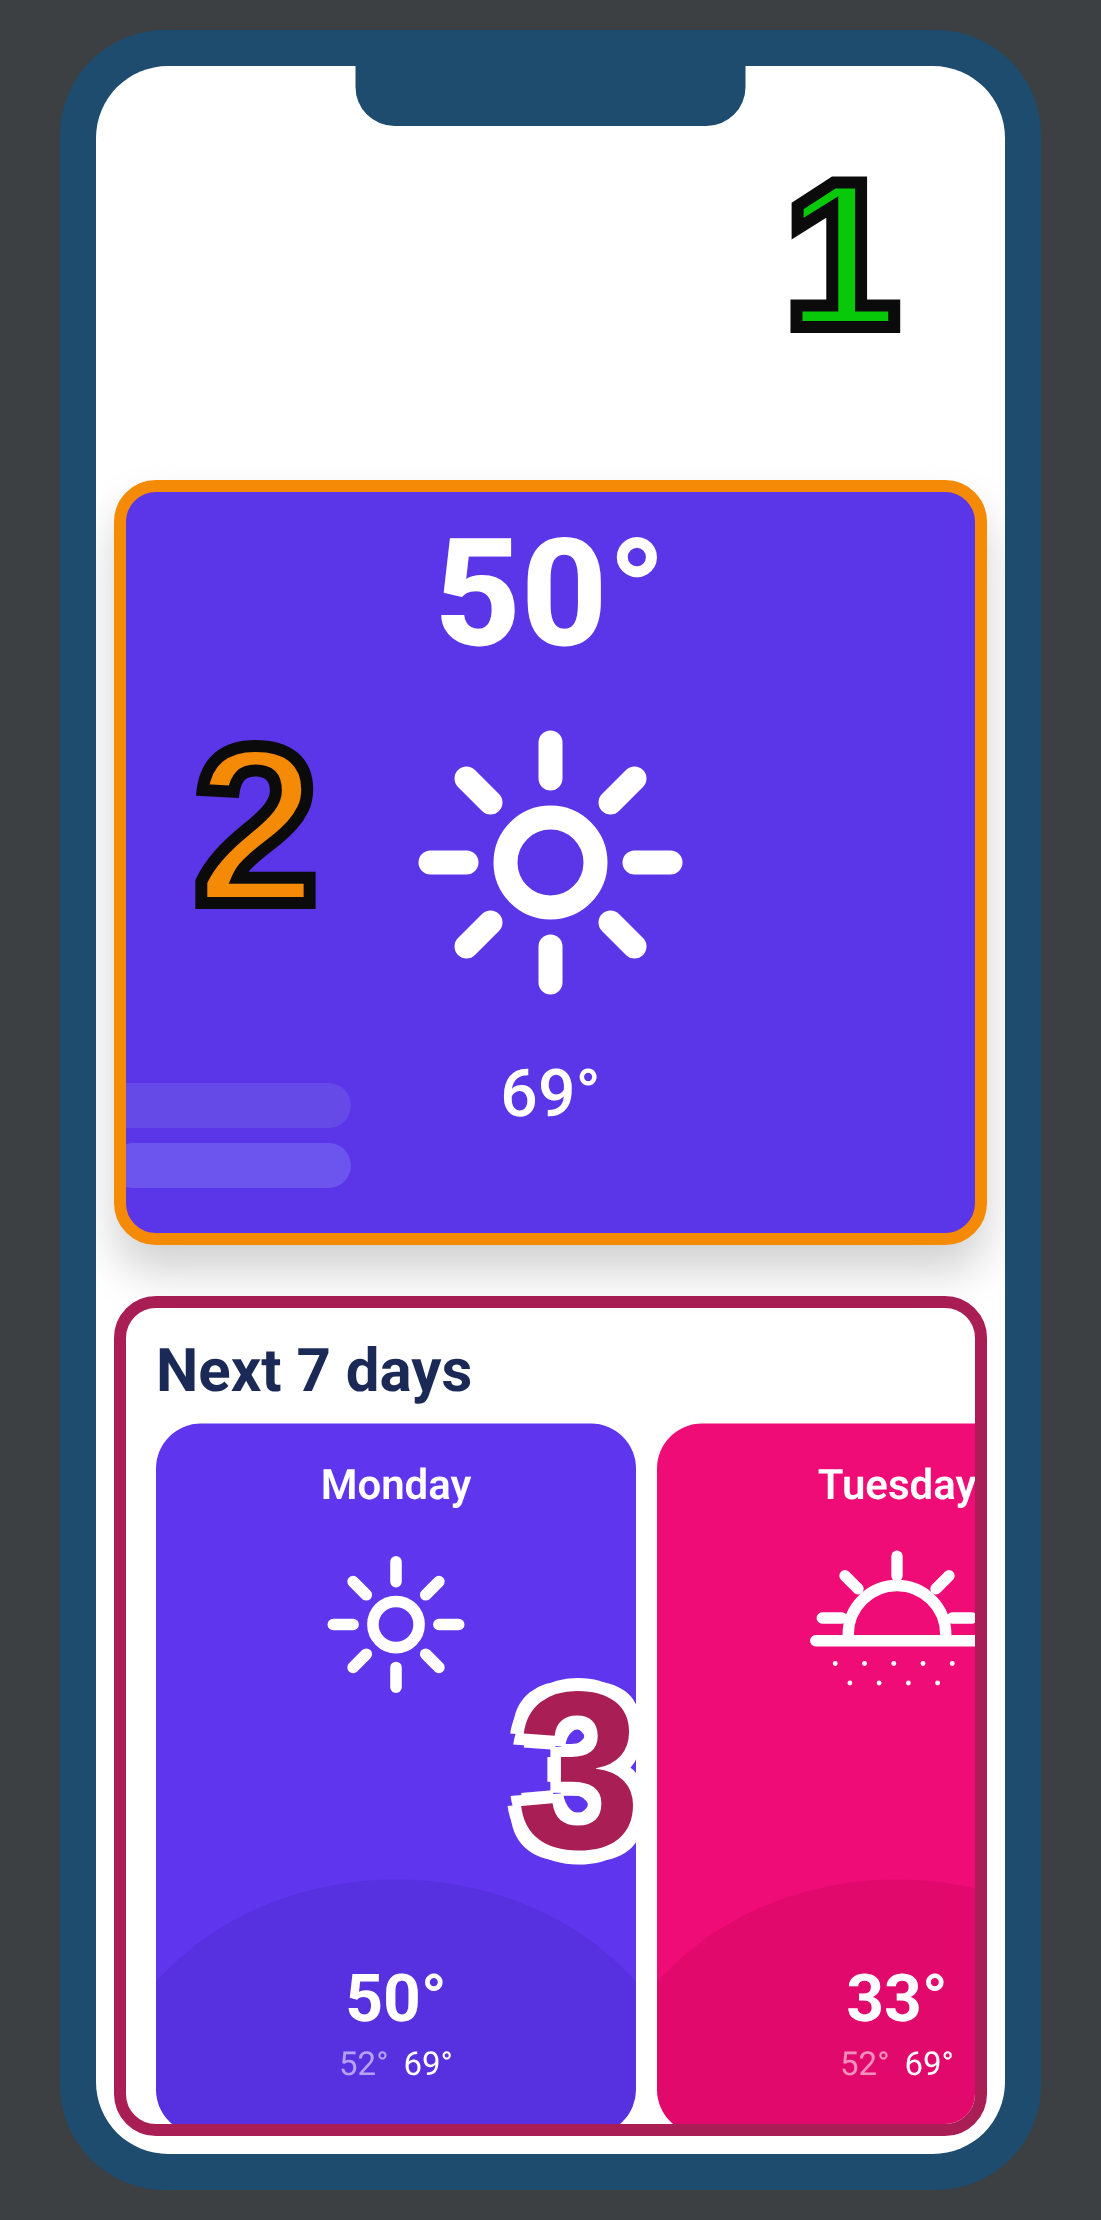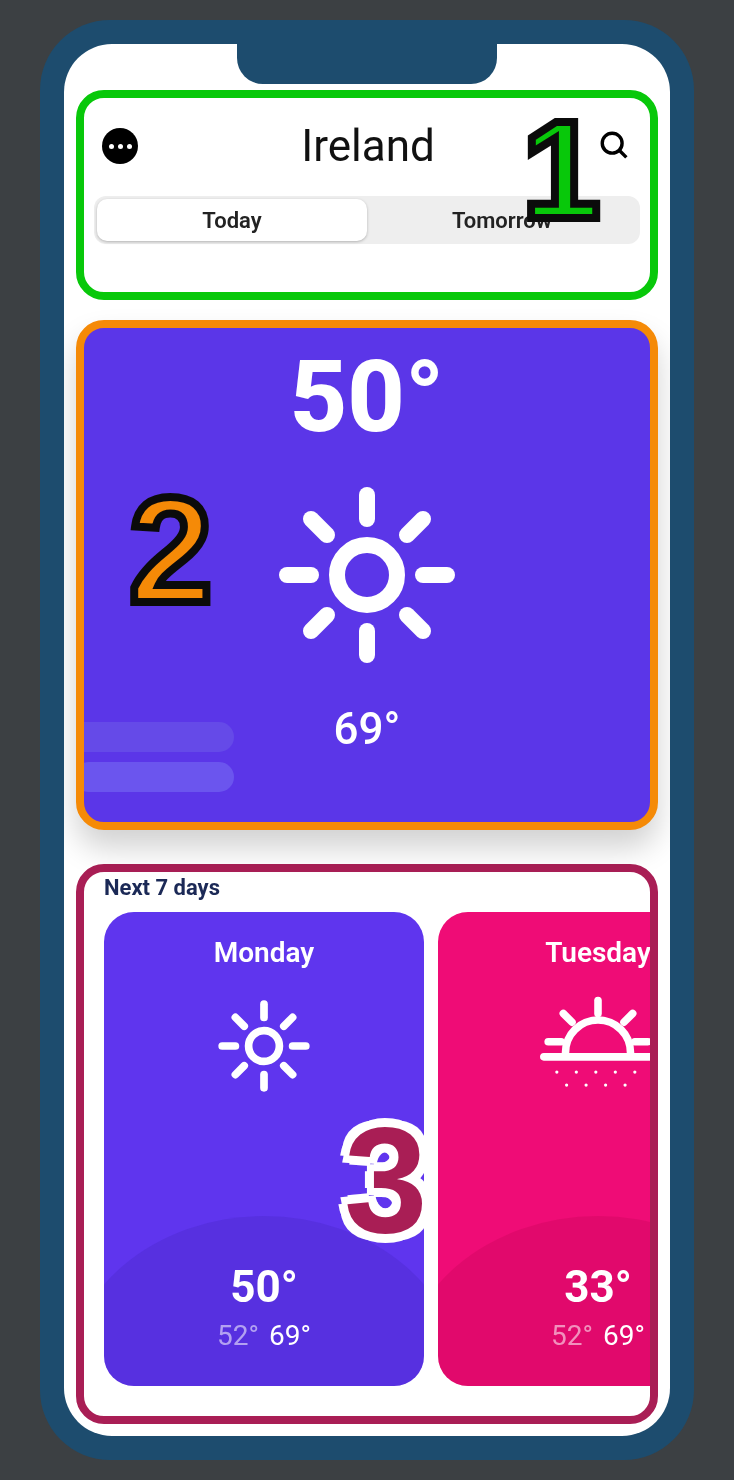--- a/index.html
+++ b/index.html
@@ -134,24 +134,24 @@
     position: absolute;
     left: 12px; right: 12px; top: 820px;
     bottom: 12px;
     border: 8px solid #a91e55;
     border-radius: 28px;
     background: #fff;
     z-index: 8;
     overflow:hidden;
   }
   .next7 {
-    font-size: 22px;
+    font-size: 40px;
     font-weight: 700;
     color: #1b2956;
-    padding: 3px 20px 12px 20px;
+    padding: 18px 20px 12px 20px;
   }
   .cards {
     display:flex;
     gap: 14px;
     padding-left: 20px;
     height: calc(100% - 70px);
   }
   .fcard {
     flex: 0 0 320px;
     border-radius: 30px;
@@ -169,21 +169,21 @@
     height:190px;
     border-radius:50% 50% 0 0 / 90% 90% 0 0;
     opacity:0.22;
     background:#3a22b0;
   }
   .fcard.c1 .cloud { background:#b0004b; }
   .fday { font-size:28px; font-weight:600; margin-bottom:22px; }
   .ficon { margin: 0 auto 60px auto; }
   .ftemps { position:absolute; left:0; right:0; bottom:34px; }
   .fmain { font-size:44px; font-weight:700; }
-  .fsub  { font-size:28px; margin-top:6px; }
+  .fsub  { font-size:22px; margin-top:6px; }
   .fsub .lo { color: rgba(255,255,255,0.55); margin-right:10px; }
   
   .anno {
     position:absolute;
     font-weight:900;
     -webkit-text-stroke: 8px #0b0b0b;
     z-index:40;
     font-family: Arial Black, Arial, sans-serif;
   }
   .anno.n1 { color:#08c80a; font-size:140px; top:45px; right:70px; }
@@ -196,38 +196,20 @@
       -7px -7px 0 #fff, 7px -7px 0 #fff, -7px 7px 0 #fff, 7px 7px 0 #fff;
   }
 </style>
 </head>
 <body>
 
 <div class="phone">
   <div class="screen">
     <div class="notch"></div>
 
-    <div class="region1">
-      <div class="topbar">
-        <div class="more-dots">
-          <span></span>
-            <span></span>
-            <span></span>
-        </div>
-        <div class="loc">Ireland</div>
-        <svg class="searchic" viewBox="0 0 24 24" fill="none" stroke="#000" stroke-width="2.4">
-          <circle cx="10" cy="10" r="7"></circle>
-          <line x1="20" y1="20" x2="15" y2="15"></line>
-        </svg>
-      </div>
-      <div class="segctrl">
-        <div class="seg active">Today</div>
-        <div class="seg">Tomorrow</div>
-      </div>
-    </div>
 
     <div class="region2">
       <div class="shadeA"></div>
         <div class="shadeB"></div>
       <div class="hero-temp">50°</div>
       <svg class="hero-sun" width="200" height="200" viewBox="0 0 100 100" stroke="#fff" stroke-width="8" stroke-linecap="round" fill="none">
         <circle cx="50" cy="50" r="15"></circle>
         <line x1="50" y1="10" x2="50" y2="22"></line>
         <line x1="50" y1="78" x2="50" y2="90"></line>
         <line x1="10" y1="50" x2="22" y2="50"></line>

